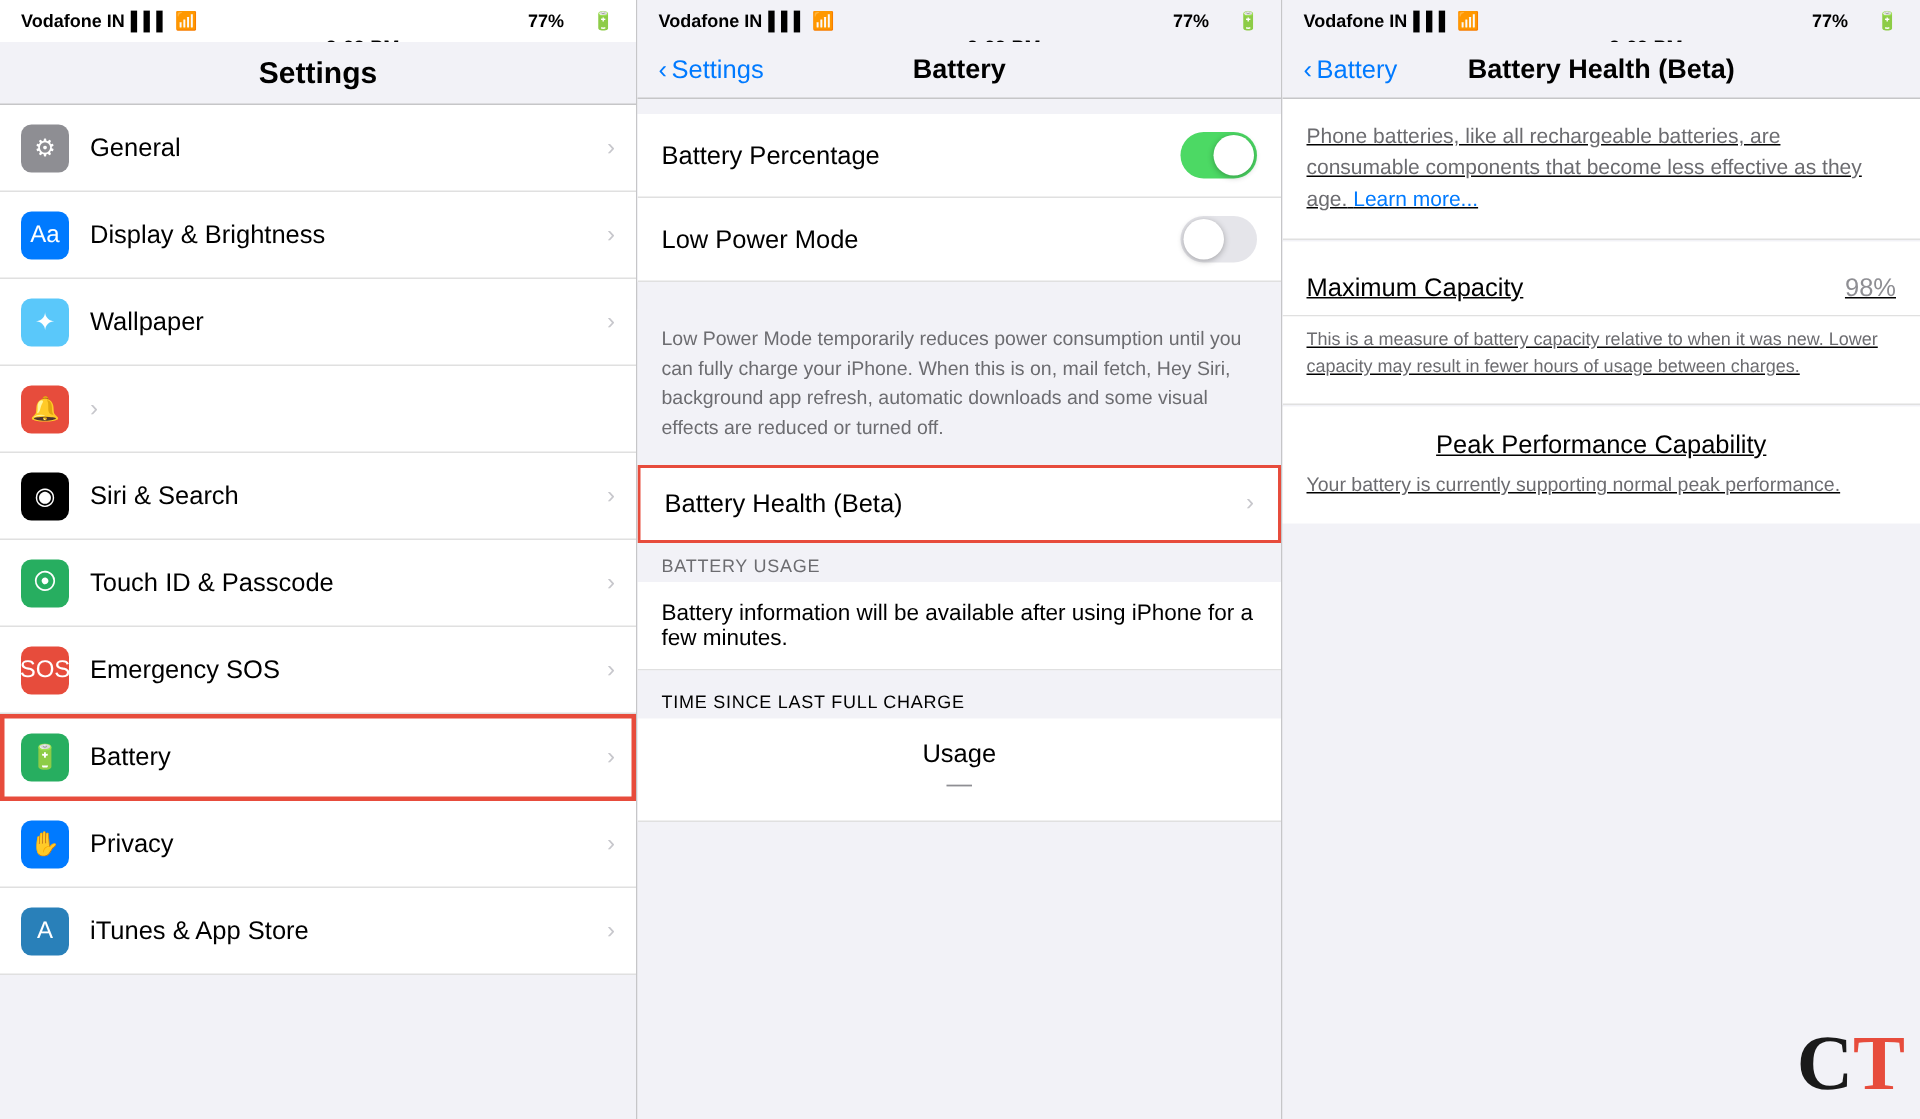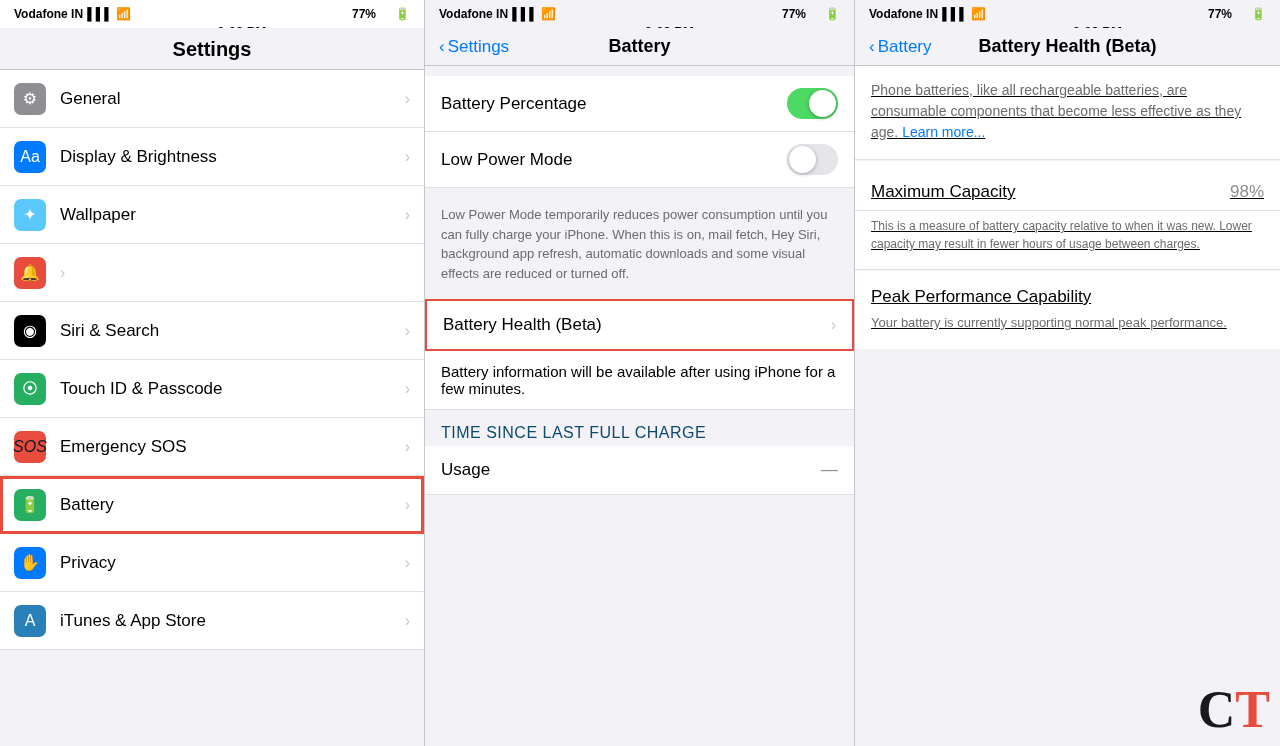--- a/index.html
+++ b/index.html
@@ -87,21 +87,21 @@
       font-size: 16px;
     }
 
     
     .ic-general { background: #8e8e93; color: #fff; }
     .ic-display  { background: #007aff; color: #ffffff; }
     .ic-wallpaper{ background: #5ac8fa; color: #fff; }
     .ic-sounds   { background: #e74c3c; color: #fff; }
     .ic-siri     { background: #000; color: #fff; }
     .ic-touchid  { background: #27ae60; color: #fff; }
-    .ic-sos      { background: #e74c3c; color: #0f172a; font-style: italic; }
+    .ic-sos      { background: #e74c3c; color: #ffffff; }
     .ic-battery  { background: #27ae60; color: #fff; }
     .ic-privacy  { background: #007aff; color: #fff; }
     .ic-itunes   { background: #2980b9; color: #fff; }
 
     
     .panel-battery {
       width: 430px;
       background: #f2f2f7;
       display: flex;
       flex-direction: column;
@@ -139,21 +139,21 @@
       overflow-y: auto;
     }
 
     .battery-top-spacer {
       height: 10px;
       background: #f2f2f7;
     }
 
     .battery-section {
       background: #fff;
-      margin-bottom: 7px;
+      margin-bottom: 18px;
     }
     .battery-toggle-row {
       display: flex;
       align-items: center;
       padding: 12px 16px;
       background: #fff;
       border-bottom: 1px solid #e0e0e0;
     }
     .battery-toggle-row .toggle-label {
       flex: 1;
@@ -238,33 +238,34 @@
     .battery-info-text {
       background: #fff;
       padding: 12px 16px;
       font-size: 15px;
       color: #000;
       border-bottom: 1px solid #e0e0e0;
     }
 
     .time-since-header {
       padding: 14px 16px 4px;
-      font-size: 16px;
-      color: #0c4a6e;
+      font-size: 12px;
+      color: #000000;
       text-transform: uppercase;
       letter-spacing: 0.5px;
       background: #f2f2f7;
     }
 
     .usage-row {
       display: flex;
       align-items: center;
       padding: 14px 16px;
       background: #fff;
       border-bottom: 1px solid #e0e0e0;
+      flex-direction: column;
     }
     .usage-row .usage-label {
       flex: 1;
       font-size: 17px;
       color: #000;
     }
     .usage-row .usage-value {
       font-size: 17px;
       color: #8e8e93;
     }
@@ -351,20 +352,21 @@
       background: #fff;
       border-bottom: 1px solid #e0e0e0;
     }
 
     .peak-section {
       background: #fff;
       margin-top: 1px;
     }
     .peak-title-row {
       padding: 16px 16px 6px;
+      text-align: center;
     }
     .peak-title-row .peak-label {
       font-size: 17px;
       font-weight: 500;
       color: #000;
     }
     .peak-description {
       padding: 0 16px 16px;
       font-size: 13px;
       color: #6c6c70;
@@ -498,20 +500,21 @@
       </div>
     </div>
 
     <div class="low-power-description">Low Power Mode temporarily reduces power consumption until you can fully charge your iPhone. When this is on, mail fetch, Hey Siri, background app refresh, automatic downloads and some visual effects are reduced or turned off.</div>
 
     <div class="battery-health-row">
       <span class="row-label">Battery Health (Beta)</span>
       <span class="chevron">›</span>
     </div>
 
+    <div class="section-header">BATTERY USAGE</div>
 
     <div class="battery-info-text">Battery information will be available after using iPhone for a few minutes.</div>
 
     <div class="time-since-header">TIME SINCE LAST FULL CHARGE</div>
 
     <div class="usage-row">
       <span class="usage-label">Usage</span>
       <span class="usage-value">—</span>
     </div>
   </div>

